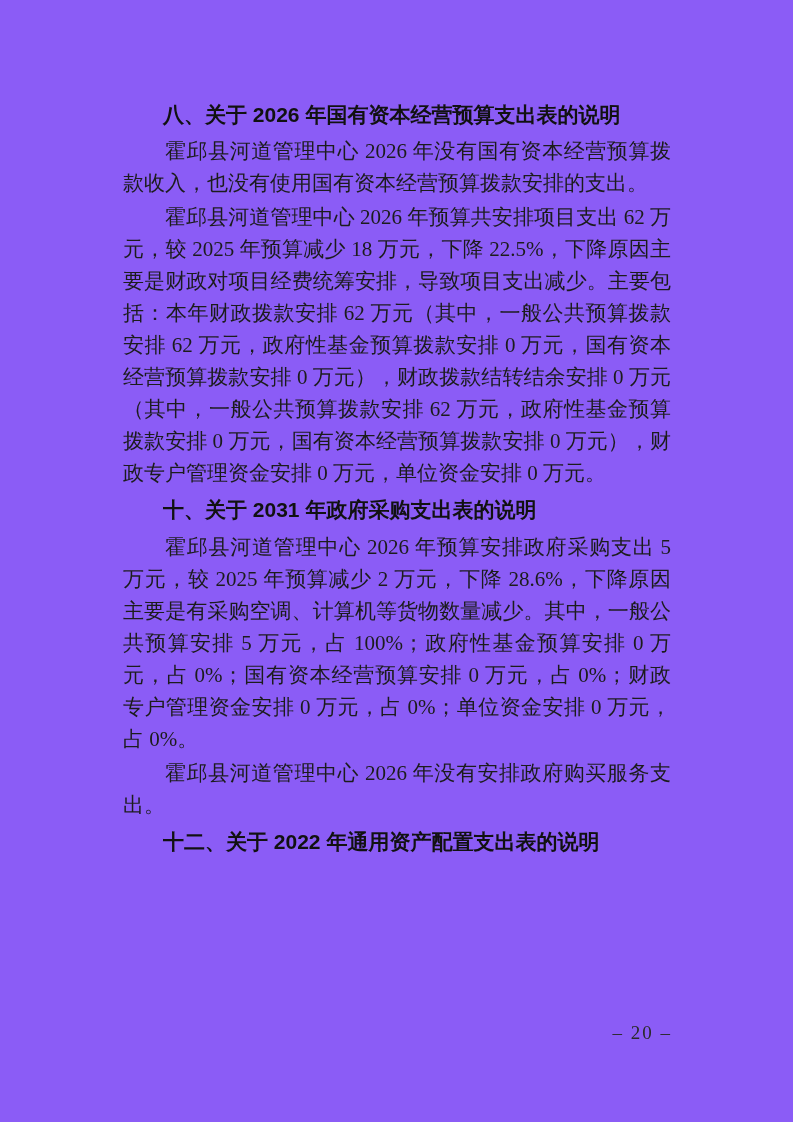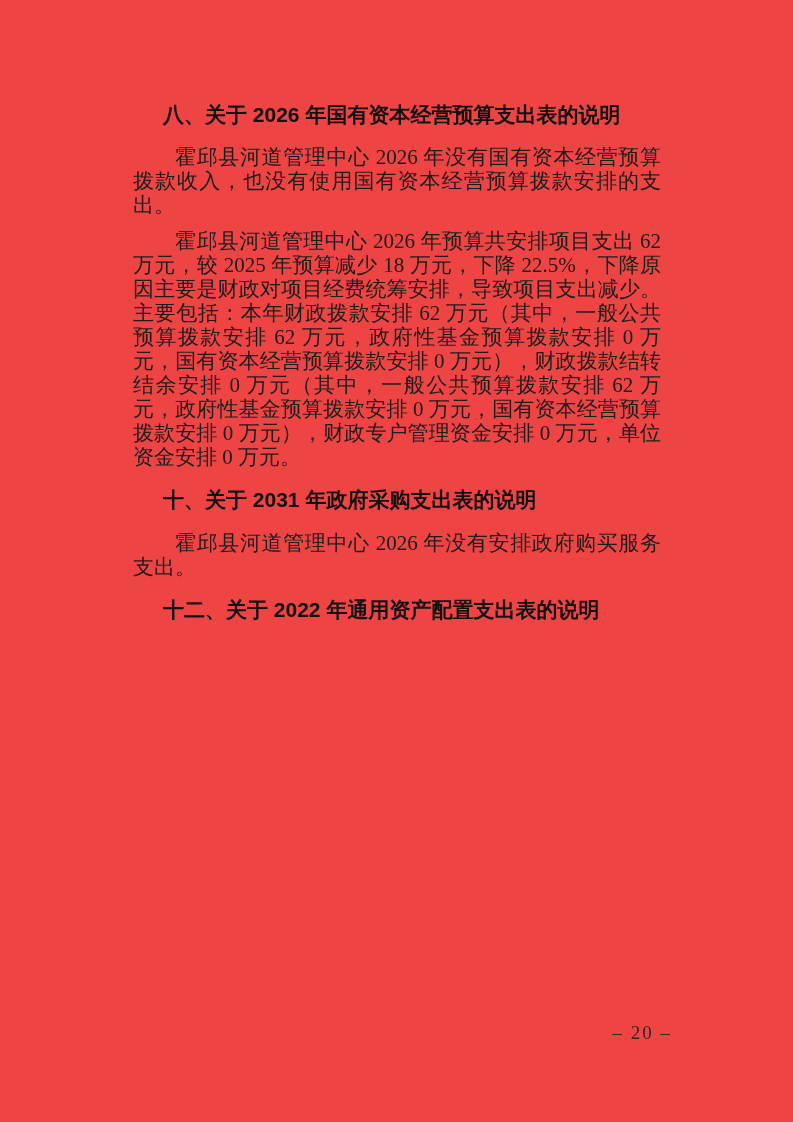--- a/index.html
+++ b/index.html
@@ -11,47 +11,47 @@
     height: 1122px;
     background: #ffffff;
     position: relative;
     overflow: hidden;
   }
   .page {
     position: absolute;
     left: 0; top: 0;
     width: 793px;
     height: 1122px;
-    background: #ef4444;
+    background: #8b5cf6;
   }
   .content {
     position: absolute;
     left: 121px;
     top: 96px;
     width: 552px;
   }
   .content h2 {
     margin: 0;
     padding: 0;
     font-family: "Liberation Sans", "DejaVu Sans", sans-serif;
     font-weight: 700;
     font-size: 21px;
     line-height: 37.3px;
     color: #111111;
     text-indent: 2em;
     text-align: left;
     white-space: nowrap;
   }
   .content p {
-    margin: 12px;
+    margin: 2px;
     padding: 0;
     font-family: "Liberation Serif", "DejaVu Serif", serif;
     font-weight: 400;
     font-size: 21px;
-    line-height: 24px;
+    line-height: 32px;
     color: #1c1c1c;
     text-indent: 2em;
     text-align: justify;
     text-justify: inter-ideograph;
   }
   .page-footer {
     position: absolute;
     top: 1021px;
     right: 121px;
     font-family: "Liberation Serif", "DejaVu Serif", serif;
@@ -66,20 +66,21 @@
 
 <div class="page">
   <div class="content">
 
     <h2>八、关于 2026 年国有资本经营预算支出表的说明</h2>
     <p>霍邱县河道管理中心 2026 年没有国有资本经营预算拨款收入，也没有使用国有资本经营预算拨款安排的支出。</p>
 
     <p>霍邱县河道管理中心 2026 年预算共安排项目支出 62 万元，较 2025 年预算减少 18 万元，下降 22.5%，下降原因主要是财政对项目经费统筹安排，导致项目支出减少。主要包括：本年财政拨款安排 62 万元（其中，一般公共预算拨款安排 62 万元，政府性基金预算拨款安排 0 万元，国有资本经营预算拨款安排 0 万元），财政拨款结转结余安排 0 万元（其中，一般公共预算拨款安排 62 万元，政府性基金预算拨款安排 0 万元，国有资本经营预算拨款安排 0 万元），财政专户管理资金安排 0 万元，单位资金安排 0 万元。</p>
 
     <h2>十、关于 2031 年政府采购支出表的说明</h2>
+    <p>霍邱县河道管理中心 2026 年预算安排政府采购支出 5 万元，较 2025 年预算减少 2 万元，下降 28.6%，下降原因主要是有采购空调、计算机等货物数量减少。其中，一般公共预算安排 5 万元，占 100%；政府性基金预算安排 0 万元，占 0%；国有资本经营预算安排 0 万元，占 0%；财政专户管理资金安排 0 万元，占 0%；单位资金安排 0 万元，占 0%。</p>
 
     <p>霍邱县河道管理中心 2026 年没有安排政府购买服务支出。</p>
 
     <h2>十二、关于 2022 年通用资产配置支出表的说明</h2>
 
   </div>
 
   <div class="page-footer">– 20 –</div>
 </div>
 

